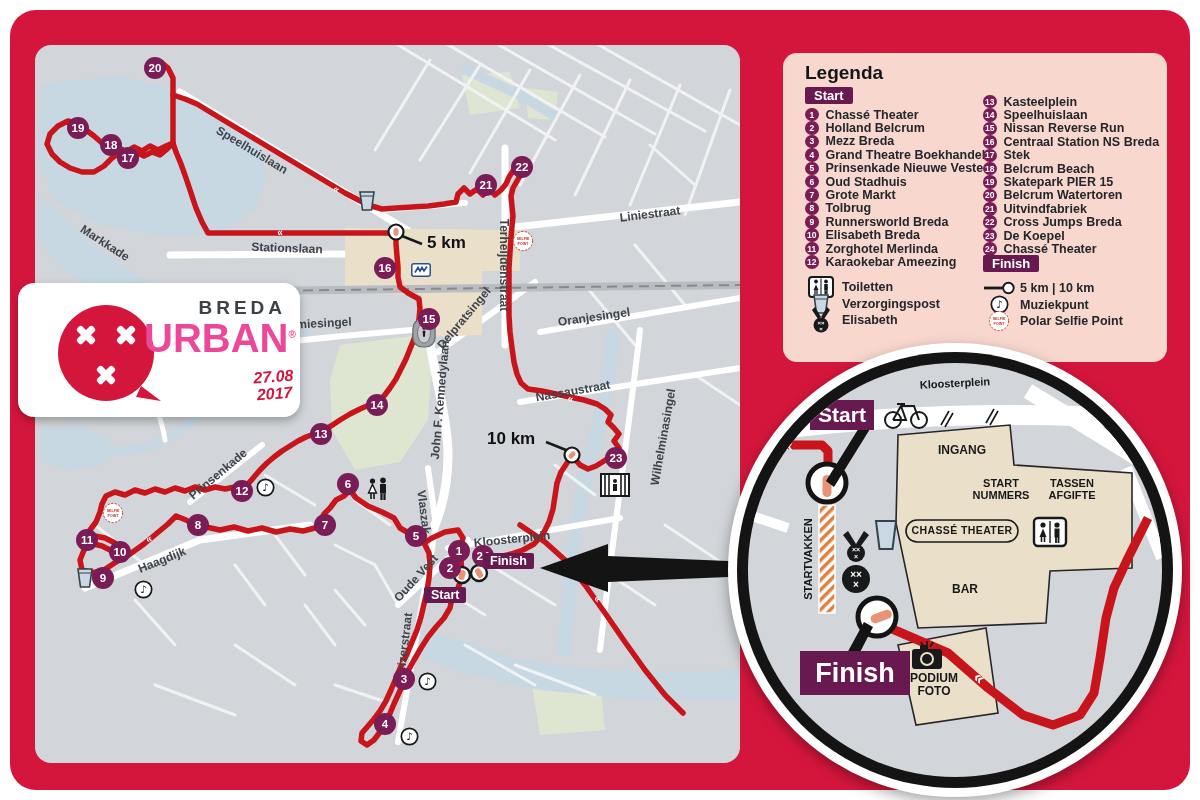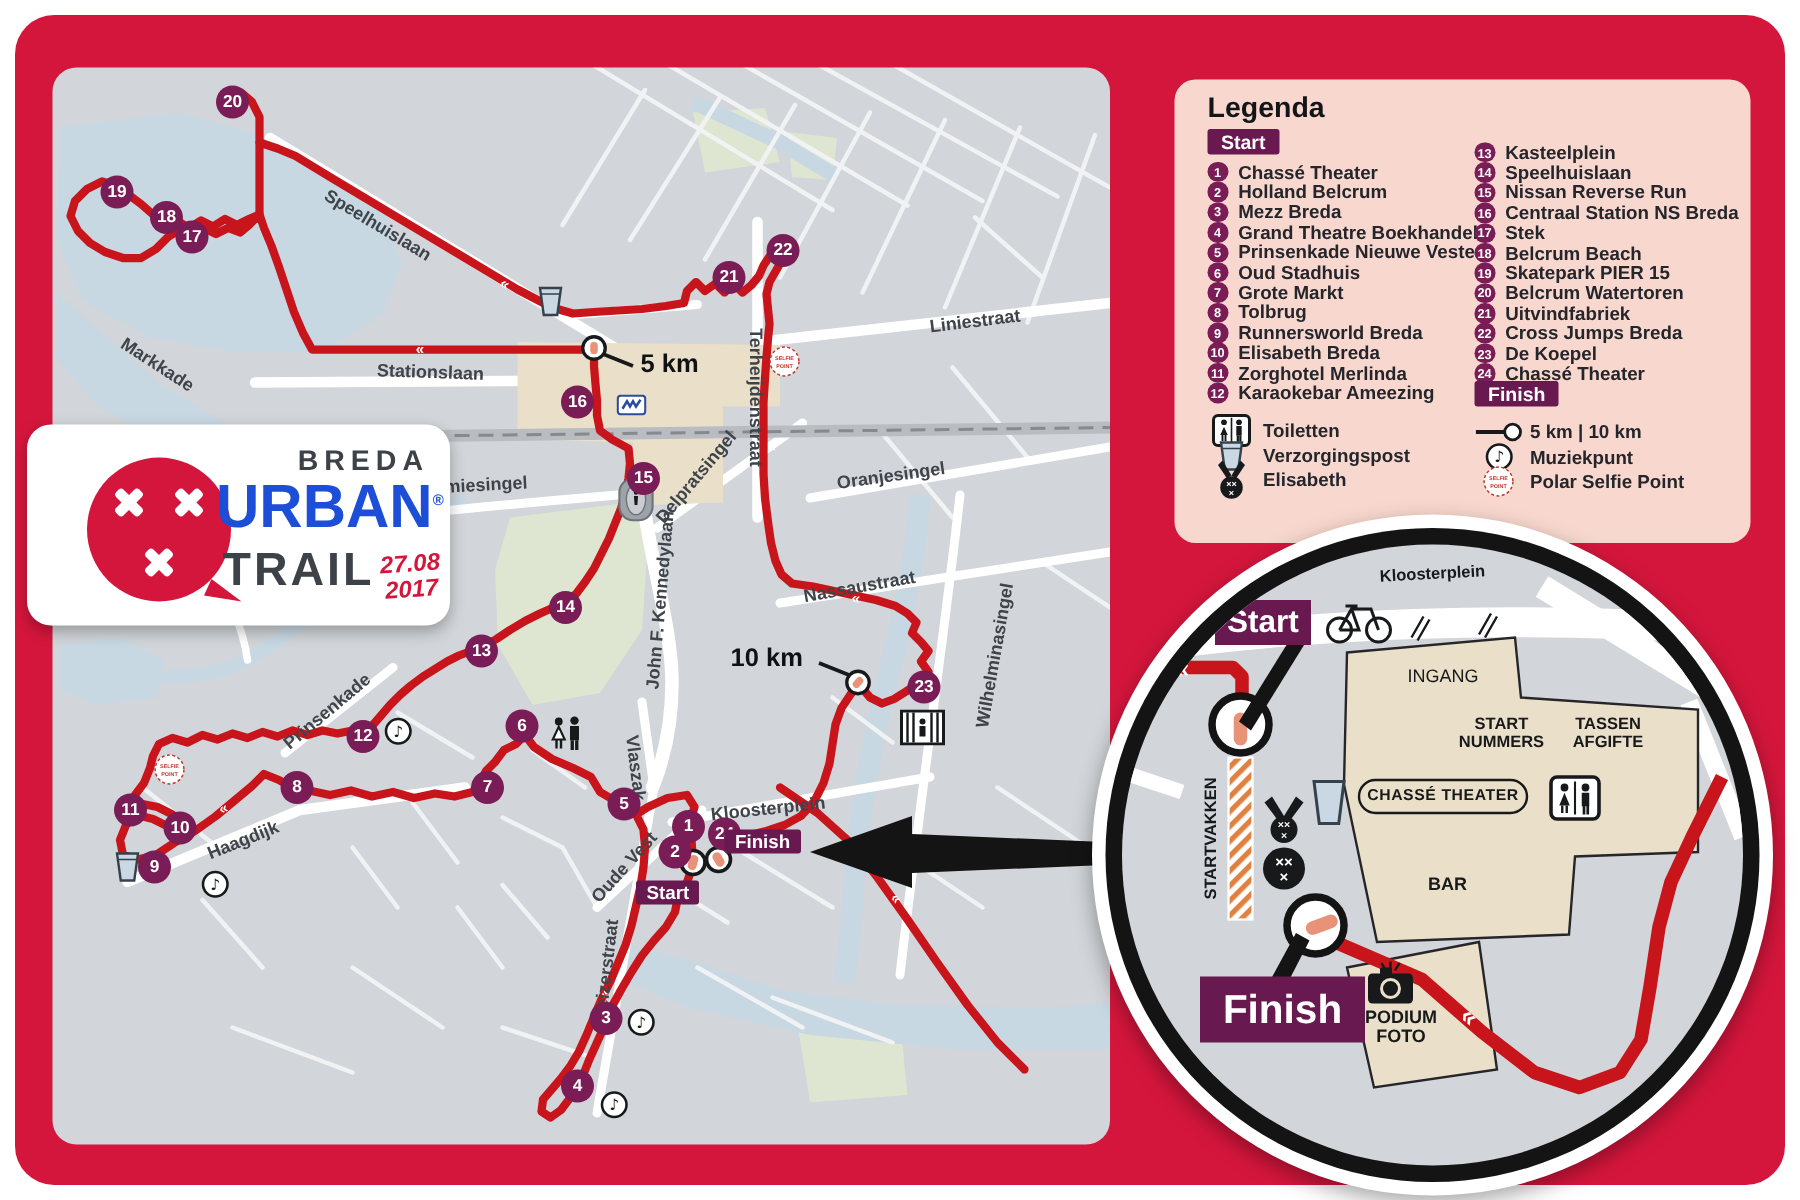--- a/index.html
+++ b/index.html
@@ -14,21 +14,21 @@
   .map-panel{position:absolute;left:35px;top:45px;width:705px;height:718px;background:var(--mapbg);border-radius:16px;overflow:hidden}
   .map-panel svg{position:absolute;left:0;top:0}
   .street-label{position:absolute;font-size:12px;font-weight:600;color:#3F444B;white-space:nowrap;transform:translate(-50%,-50%) rotate(var(--r,0deg))}
   .pt{position:absolute;width:22px;height:22px;border-radius:50%;background:var(--purple);color:#fff;font-size:11.5px;font-weight:700;display:flex;align-items:center;justify-content:center}
   .mic{position:absolute;transform:translate(-50%,-50%);line-height:0}
   .map-badge{position:absolute;background:var(--badge);color:#fff;font-weight:700;font-size:12.5px;padding:1px 7px;border-radius:2px;white-space:nowrap}
   .km-label{position:absolute;font-size:17px;font-weight:800;color:#101114;white-space:nowrap}
   .logo-card{position:absolute;left:18px;top:283px;width:282px;height:134px;background:#fff;border-radius:16px;box-shadow:0 4px 10px rgba(0,0,0,.28)}
   .logo-card svg{position:absolute;left:0;top:0}
   .lg-top{position:absolute;left:128px;top:14px;width:140px;text-align:right;font-size:19px;font-weight:800;letter-spacing:4px;color:#3C4248}
-  .lg-mid{position:absolute;left:126px;top:33px;width:146px;text-align:center;font-size:40px;font-weight:800;color:#1d4ed8;transform:scaleY(1.02)}
+  .lg-mid{position:absolute;left:126px;top:33px;width:146px;text-align:center;font-size:40px;font-weight:800;color:#ec4899;transform:scaleY(1.02)}
   .lg-mid sup{font-size:10px;font-weight:700}
   .lg-bot{position:absolute;left:126px;top:79px;width:110px;text-align:center;font-size:31px;font-weight:800;letter-spacing:2px;color:#3C4248}
   .lg-date{position:absolute;left:236px;top:86px;color:var(--frame);font-weight:800;font-style:italic;font-size:16px;line-height:1.05;transform:rotate(-4deg);text-align:center}
   .legend{position:absolute;left:783px;top:53px;width:384px;height:309px;background:var(--legendbg);border-radius:14px}
   .leg-title{position:absolute;left:22px;top:9px;font-size:19px;font-weight:800;color:#141518}
   .badge-chip{display:inline-block;background:var(--badge);color:#fff;font-weight:700;font-size:13px;padding:1px 9px;border-radius:2px}
   .leg-col{position:absolute}
   .leg-row{display:flex;align-items:center;height:13.4px;font-size:12.5px;font-weight:700;color:#24262B;white-space:nowrap}
   .leg-num{width:13.5px;height:13.5px;border-radius:50%;background:var(--purple);color:#fff;font-size:8.5px;font-weight:700;display:inline-flex;align-items:center;justify-content:center;margin-right:7px;flex:none}
   .sym-row{display:flex;align-items:center;height:16.5px;font-size:12.5px;font-weight:700;color:#24262B;white-space:nowrap}
@@ -321,21 +321,20 @@
           <rect x="-11" y="-3.5" width="22" height="7" rx="2.5" transform="rotate(-45)"></rect>
         </g>
       <g transform="translate(88,92)">
           <rect x="-11" y="-3.5" width="22" height="7" rx="2.5" transform="rotate(45)"></rect>
           <rect x="-11" y="-3.5" width="22" height="7" rx="2.5" transform="rotate(-45)"></rect>
         </g>
     </g>
   </svg>
   <div class="lg-top">BREDA</div>
   <div class="lg-mid"><span>URBAN</span><sup>®</sup></div>
-  <div class="lg-bot">TRAIL</div>
   <div class="lg-date">
     <div>27.08</div>
     <div>2017</div>
   </div>
 </div>
 
 <div class="legend">
   <div class="leg-title">Legenda</div>
   <div style="position:absolute;left:22px;top:33px"><span class="badge-chip">Start</span></div>
   <div class="leg-col" id="legLeft" style="left:22px;top:55px;width:175px">
@@ -599,21 +598,21 @@
 
       <g>
         <path d="M176,284 L173,279 M179,283 L179,278 M182,284 L185,279" stroke="#17191B" stroke-width="1.6" fill="none"></path>
         <rect x="164" y="286" width="30" height="20" rx="3" fill="#17191B"></rect>
         <rect x="172" y="282" width="8" height="5" rx="1" fill="#17191B"></rect>
         <circle cx="179" cy="296" r="6" fill="none" stroke="#EADFC8" stroke-width="2"></circle>
       </g>
     </svg>
     <div id="insetLabels">
         <div class="inset-label" style="left: 207px; top: 20px; font-size: 11px; font-weight: 600; --r: -3deg;">Kloosterplein</div>
-        <div class="inset-label" style="left: 214px; top: 88px; font-size: 12px; font-weight: 400;">INGANG</div>
+        <div class="inset-label" style="left: 214px; top: 88px; font-size: 12px; font-weight: 700;">INGANG</div>
         <div class="inset-label" style="left: 253px; top: 126px; font-size: 11px; font-weight: 700;">START
 NUMMERS</div>
         <div class="inset-label" style="left: 324px; top: 126px; font-size: 11px; font-weight: 700;">TASSEN
 AFGIFTE</div>
         <div class="inset-label" style="left: 217px; top: 227px; font-size: 12px; font-weight: 700;">BAR</div>
         <div class="inset-label" style="left: 186px; top: 322px; font-size: 12px; font-weight: 700;">PODIUM
 FOTO</div>
         <div class="inset-label" style="left: 60px; top: 196px; font-size: 11px; font-weight: 700; --r: -90deg;">STARTVAKKEN</div>
       </div>
     <div class="inset-label" style="left:214px;top:168px;font-size:10.5px;font-weight:800;letter-spacing:.4px">CHASSÉ THEATER</div>

